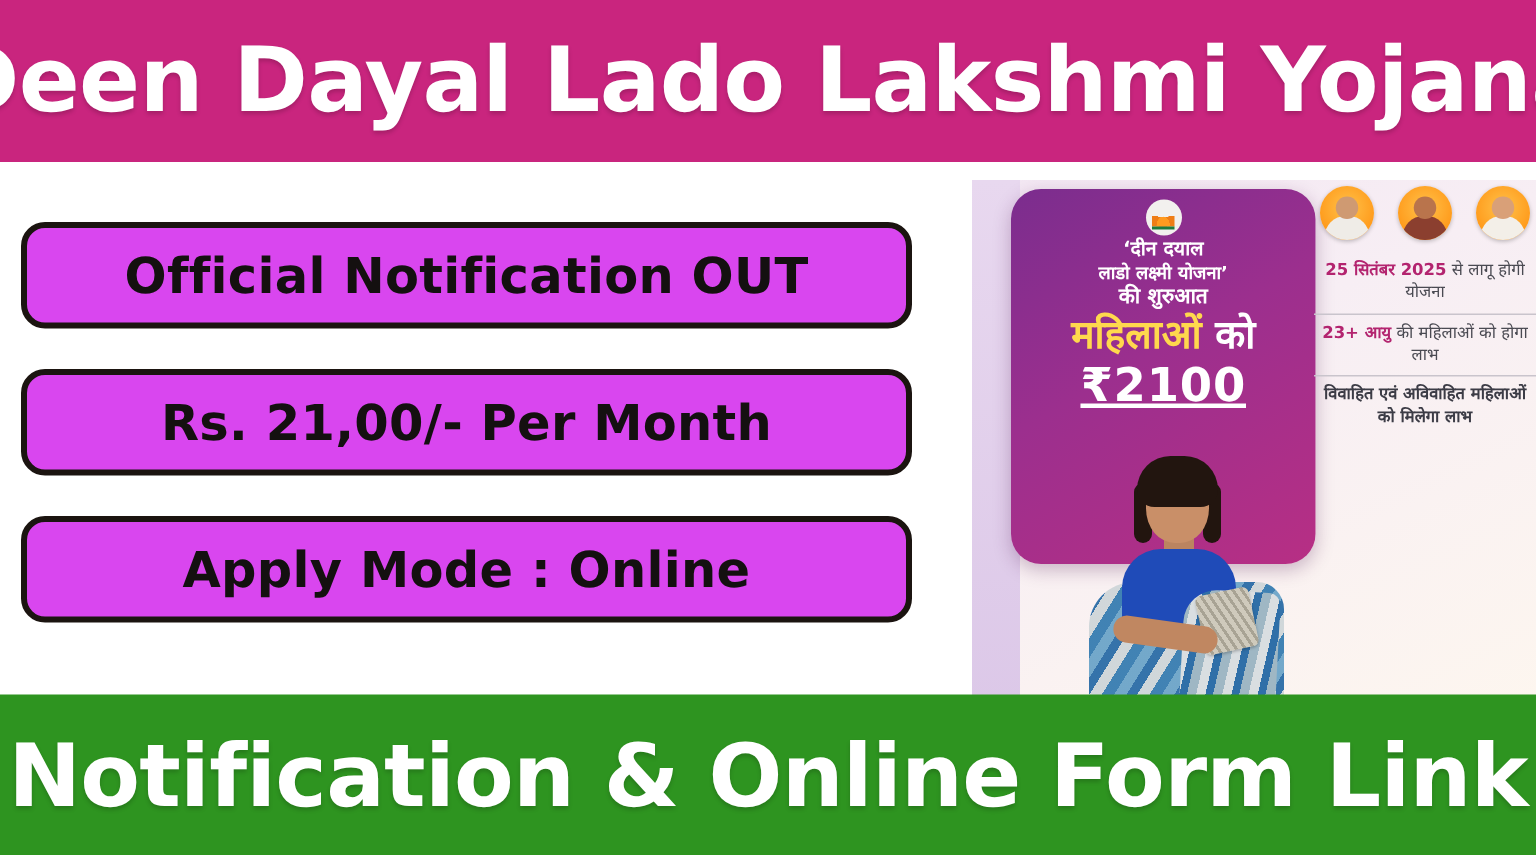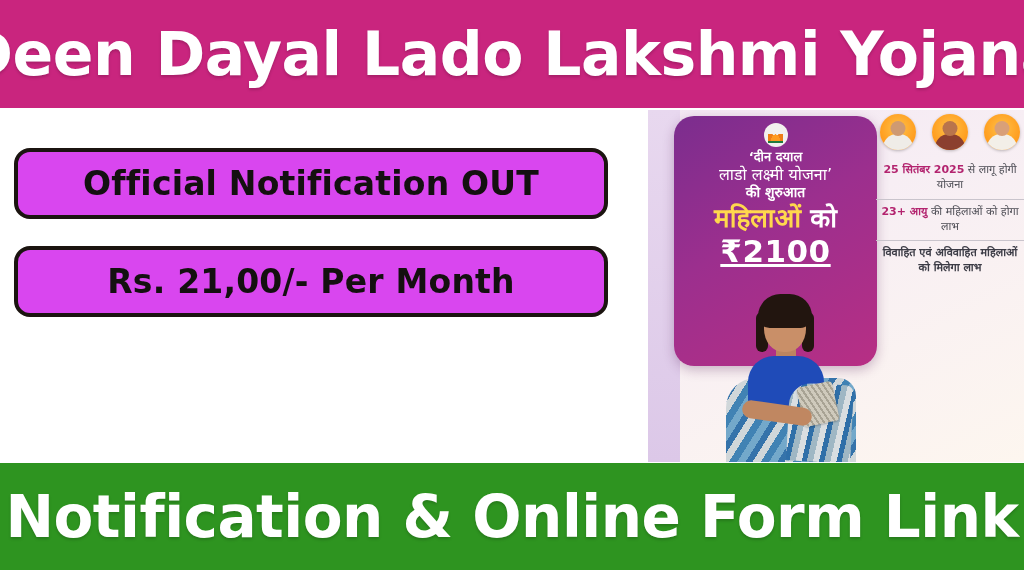--- a/index.html
+++ b/index.html
@@ -72,21 +72,21 @@
     font-weight: bold;
     letter-spacing: 0.2px;
     white-space: nowrap;
     font-family: "DejaVu Sans", sans-serif;
   }
 
   
   .promo {
     position: absolute;
     left: 648px;
-    top: 2px;
+    top: 12px;
     width: 376px;
     height: 352px;
     overflow: hidden;
     background: linear-gradient(155deg,#f3e7f3 0%, #f7eef4 35%, #fdf6ef 100%);
   }
   .promo-inner {
     position: absolute;
     inset: 0;
   }
   
@@ -132,21 +132,21 @@
   .promo-card-text {
     position: absolute;
     left: 0; right: 0; top: 34px;
     text-align: center;
     color: #ffffff;
     font-family: "DejaVu Sans", sans-serif;
     line-height: 1.12;
     padding: 0 6px;
   }
   .pct-l1 { font-size: 13px; font-weight: bold; }
-  .pct-l2 { font-size: 16px; font-weight: normal; margin-top: 1px; }
+  .pct-l2 { font-size: 12px; font-weight: bold; margin-top: 1px; }
   .pct-l3 { font-size: 14px; font-weight: bold; margin-top: 2px; }
   .pct-l4 { font-size: 26px; font-weight: bold; margin-top: 3px; }
   .pct-l4 .hl { color: #FFD84D; }
   .pct-l5 { font-size: 16px; font-weight: bold; margin-top: 2px; }
   .pct-l6 { font-size: 31px; font-weight: bold; margin-top: 1px; letter-spacing: 0.5px; text-decoration: underline; }
 
   
   .portraits {
     position: absolute;
     left: 232px; top: 4px;
@@ -329,20 +329,23 @@
 </div>
 
 <div class="middle">
 
   <div class="pill-col">
     <div class="pill">
       <span class="pill-label">Official Notification OUT</span>
     </div>
     <div class="pill">
       <span class="pill-label">Rs. 21,00/- Per Month</span>
+    </div>
+    <div class="pill">
+      <span class="pill-label">Apply Mode : Online</span>
     </div>
   </div>
 
   <div class="promo">
     <div class="promo-inner">
       <div class="promo-lilac"></div>
 
       <div class="promo-card">
         <div class="bjp-logo">
           <div class="lotus"></div>

